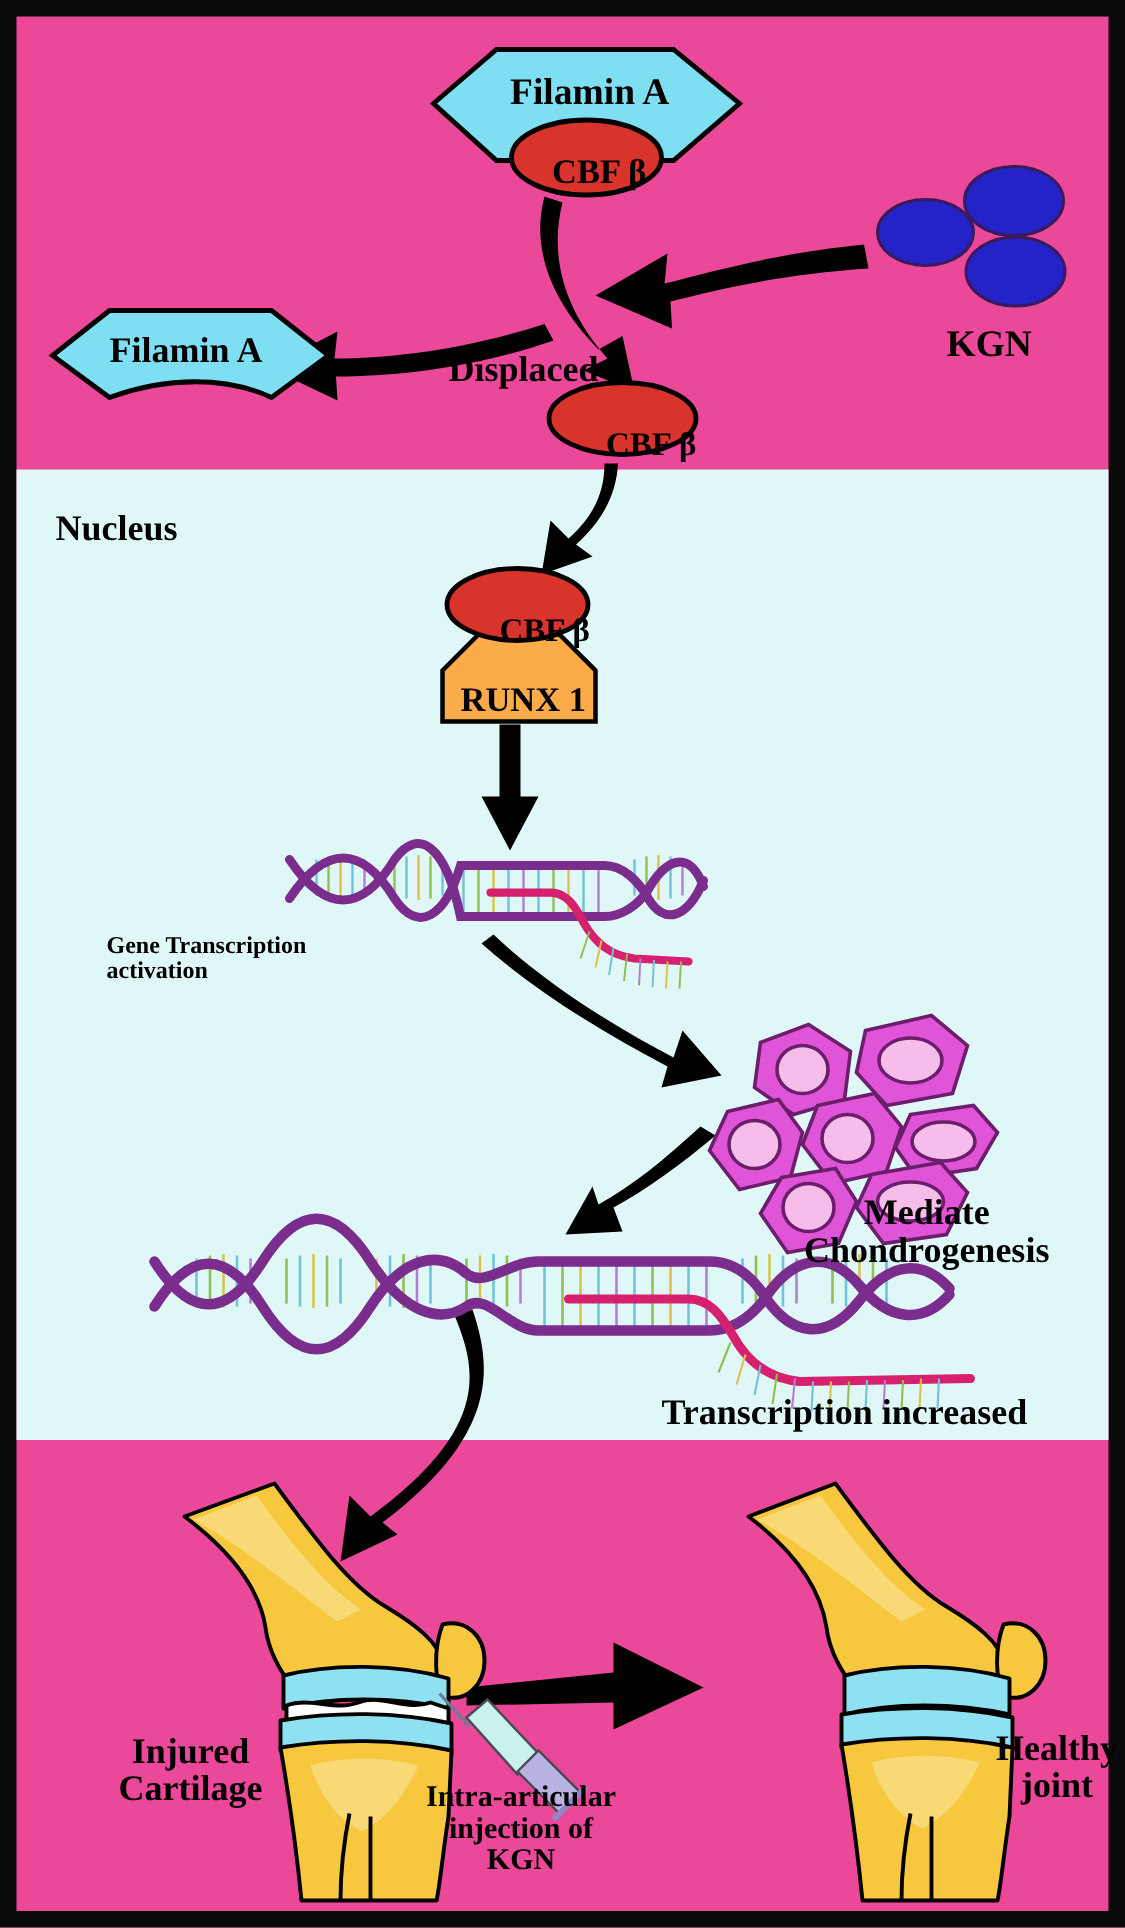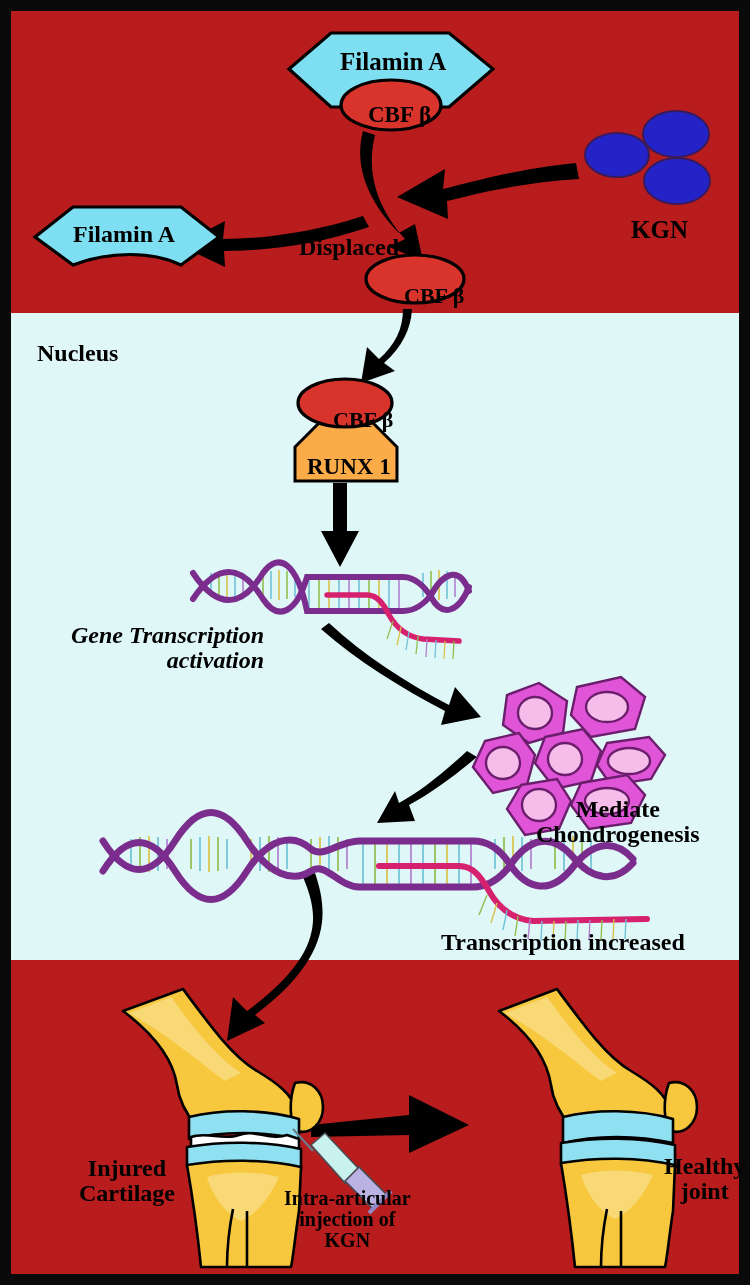--- a/index.html
+++ b/index.html
@@ -1,19 +1,19 @@
 <!DOCTYPE html>
 <html><head>
 <meta charset="utf-8">
 <style>
   html,body{margin:0;padding:0;background:#ffffff;}
   body{width:750px;height:1285px;overflow:hidden;
        font-family:"Liberation Serif", serif;}
   #figure{position:relative;width:750px;height:1285px;
-          box-sizing:border-box;border:11px solid #0a0a0a;background:#b91c1c;}
+          box-sizing:border-box;border:11px solid #0a0a0a;background:#ec4899;}
   #stage{position:absolute;inset:0;}
   svg.layer{position:absolute;left:0;top:0;width:100%;height:100%;overflow:visible;}
   .lbl{position:absolute;font-family:"Liberation Serif", serif;font-weight:bold;
        color:#000000;line-height:1.04;white-space:pre;}
 </style>
 </head>
 <body>
 
 <div id="figure">
   <div id="stage">
@@ -312,21 +312,21 @@
     <div class="lbl" style="left:322px;top:398px;font-size:22px;">CBF β</div>
 
     <div class="lbl" style="left:296px;top:444px;font-size:23px;">RUNX 1</div>
 
     <div class="lbl" style="left:620px;top:206px;font-size:25px;">KGN</div>
 
     <div class="lbl" style="left:260px;top:224px;font-size:24px;margin-left:28px;">Displaced</div>
 
     <div class="lbl" style="left:26px;top:330px;font-size:24px;">Nucleus</div>
 
-    <div class="lbl" style="left:60px;top:612px;font-size:24px;text-align:right;font-style:italic;">Gene Transcription
+    <div class="lbl" style="left:60px;top:612px;font-size:16px;text-align:left;">Gene Transcription
 activation</div>
 
     <div class="lbl" style="left:525px;top:786px;font-size:24px;text-align:center;">Mediate
 Chondrogenesis</div>
 
     <div class="lbl" style="left:430px;top:919px;font-size:24px;">Transcription increased</div>
 
     <div class="lbl" style="left:68px;top:1145px;font-size:24px;text-align:center;">Injured
 Cartilage</div>
 

